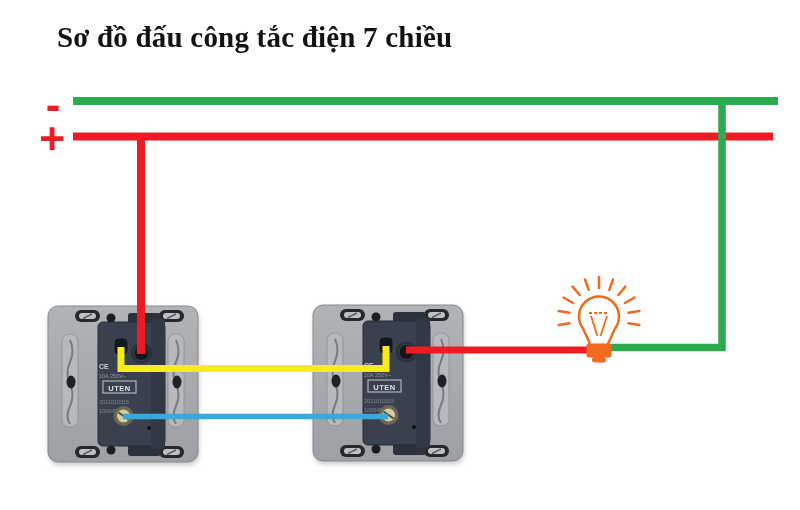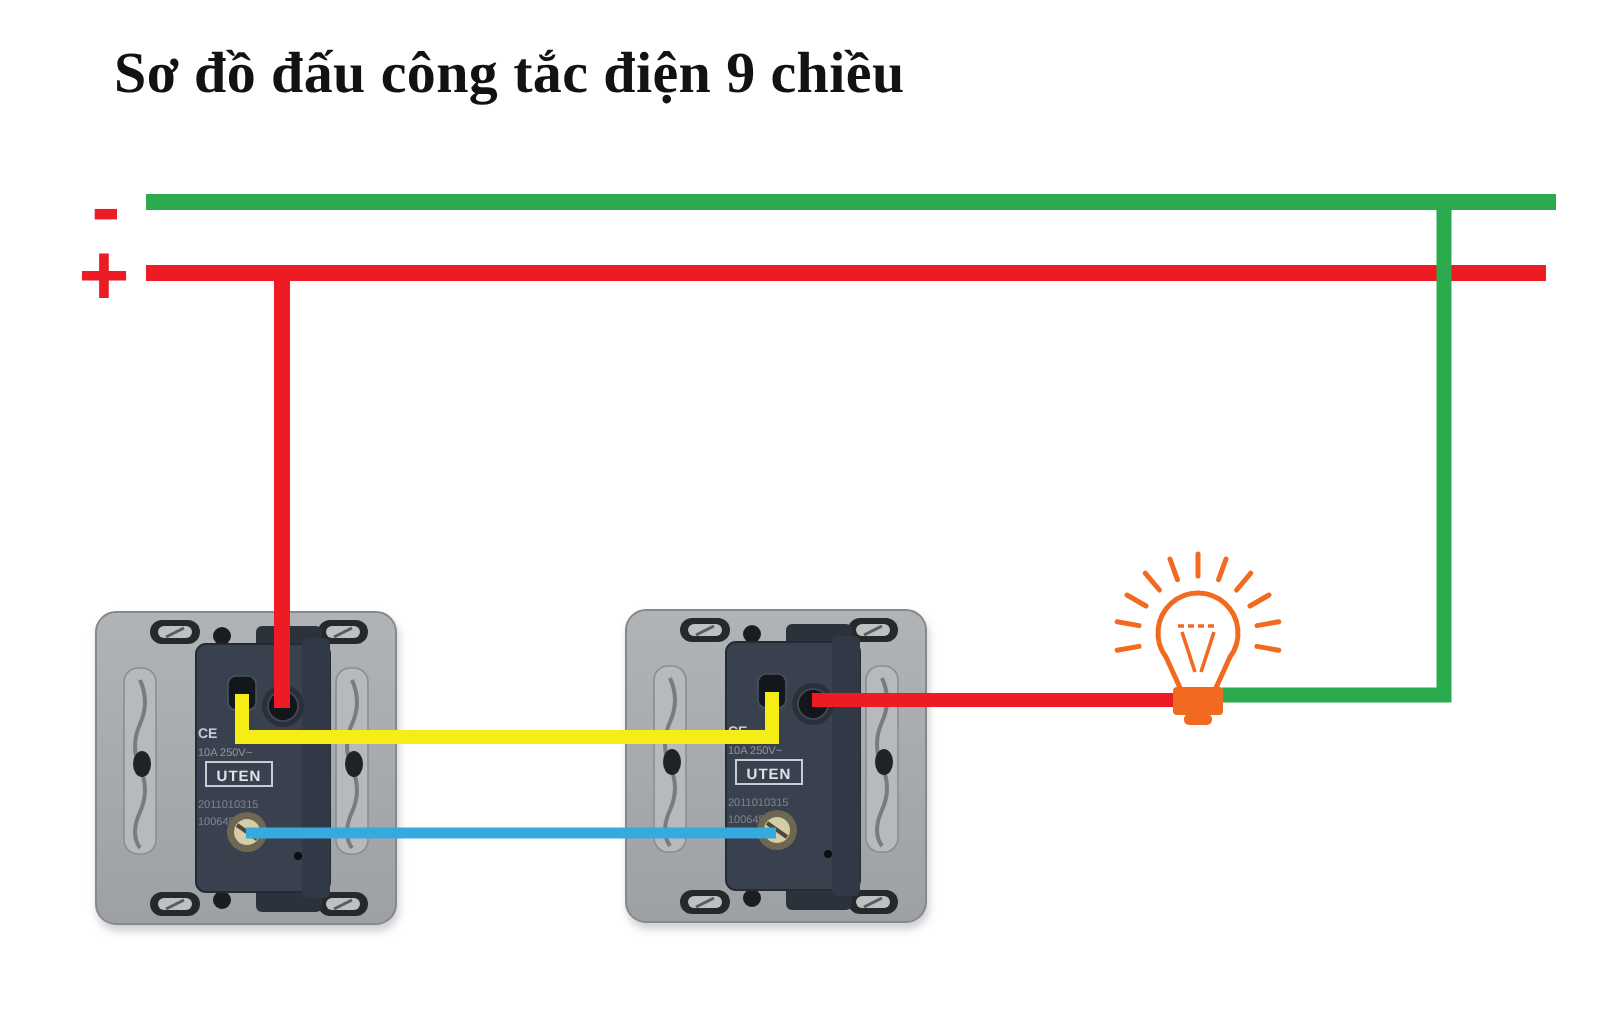--- a/index.html
+++ b/index.html
@@ -12,21 +12,21 @@
   .w-yellow{stroke:#f6ec16}
   .w-blue{stroke:#36a9de}
   .bulb-line{stroke:#f26a1f;fill:none}
   .bulb-solid{fill:#f26a1f}
   .mech-text{fill:#dde3ea;font-family:"Liberation Sans",sans-serif}
   .switch{filter:drop-shadow(1px 3px 2px rgba(60,60,70,.25))}
 </style>
 </head>
 <body>
 
-<h1 class="title">Sơ đồ đấu công tắc điện 9 chiều</h1>
+<h1 class="title">Sơ đồ đấu công tắc điện 7 chiều</h1>
 
 <svg class="canvas" width="800" height="510" viewBox="0 0 800 510">
   <defs>
     <linearGradient id="plateG" x1="0" y1="0" x2="0" y2="1">
       <stop offset="0" stop-color="#b1b4b7"></stop>
       <stop offset="1" stop-color="#9da0a4"></stop>
     </linearGradient>
   </defs>
 
   <line class="w-green" x1="73" y1="101" x2="778" y2="101" stroke-width="8"></line>

